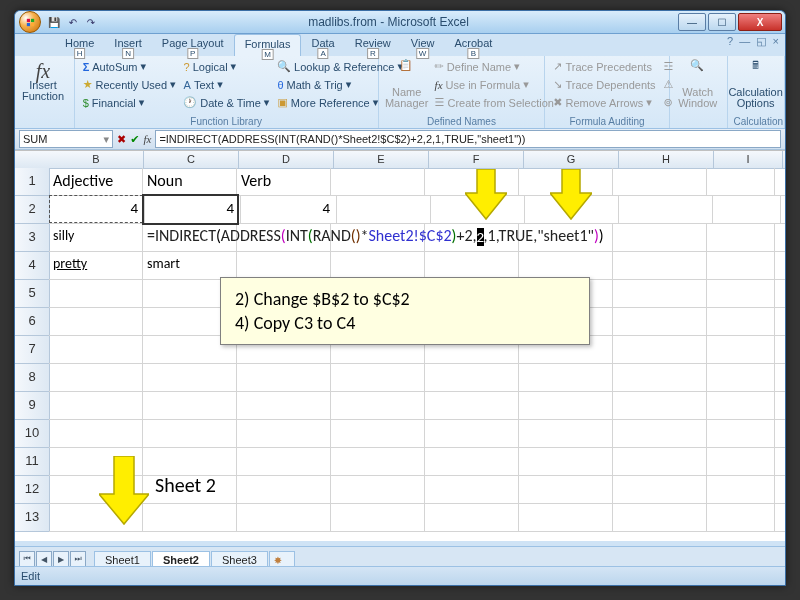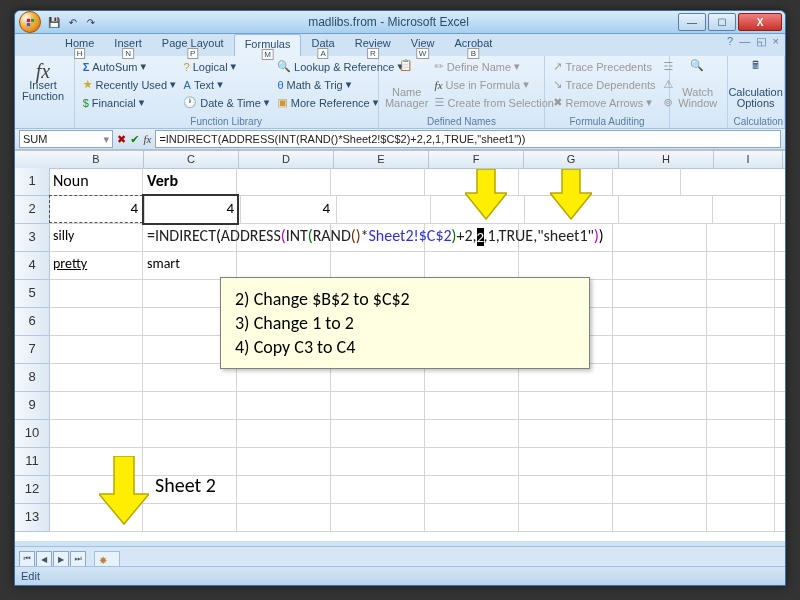--- a/index.html
+++ b/index.html
@@ -225,22 +225,23 @@
         <div class="rh">7</div>
         <div class="rh">8</div>
         <div class="rh">9</div>
         <div class="rh">10</div>
         <div class="rh">11</div>
         <div class="rh">12</div>
         <div class="rh">13</div>
       </div>
     <div class="cells" id="cells">
         <div class="row">
+          <div class="cell hdr" style="width: 85px;">Adjective</div>
           <div class="cell hdr" style="width: 85px;">Noun</div>
-          <div class="cell hdr" style="width: 85px; font-weight: bold;">Verb</div>
+          <div class="cell hdr" style="width: 85px;">Verb</div>
           <div class="cell" style="width: 85px;"></div>
           <div class="cell" style="width: 85px;"></div>
           <div class="cell" style="width: 85px;"></div>
           <div class="cell" style="width: 85px;"></div>
           <div class="cell" style="width: 59px;"></div>
         </div>
         <div class="row">
           <div class="cell num" style="width: 85px;">4</div>
           <div class="cell num" style="width: 85px;">4</div>
           <div class="cell num" style="width: 85px;">4</div>
@@ -383,31 +384,35 @@
     </div>
     <div class="arrow" style="top:305px;left:84px">
       <svg width="50" height="70">
           <polygon points="15,0 35,0 35,38 50,38 25,68 0,38 15,38" fill="#ffee00" stroke="#b5a800" stroke-width="1.5"></polygon>
         </svg>
     </div>
     <div class="label2" style="top:322px;left:140px">Sheet 2</div>
 
     <div class="note" style="top:126px;left:205px;width:340px">
       <div>2)  Change $B$2 to $C$2</div>
-      <div>3)  Change 1 to 2</div>
       <div>4)  Copy C3 to C4</div>
     </div>
   </div>
 
   <div class="tabs">
     <div class="tabnav">
       <span>⏮</span>
       <span>◀</span>
       <span>▶</span>
       <span>⏭</span>
     </div>
+    <div id="stabs" style="display:flex">
+        <div class="stab">Sheet1</div>
+        <div class="stab active">Sheet2</div>
+        <div class="stab">Sheet3</div>
+      </div>
     <div class="stab new"><span class="newtab">✸</span></div>
   </div>
 
   <div class="status">
     <span>Edit</span>
   </div>
 </div>
 
 </body></html>

